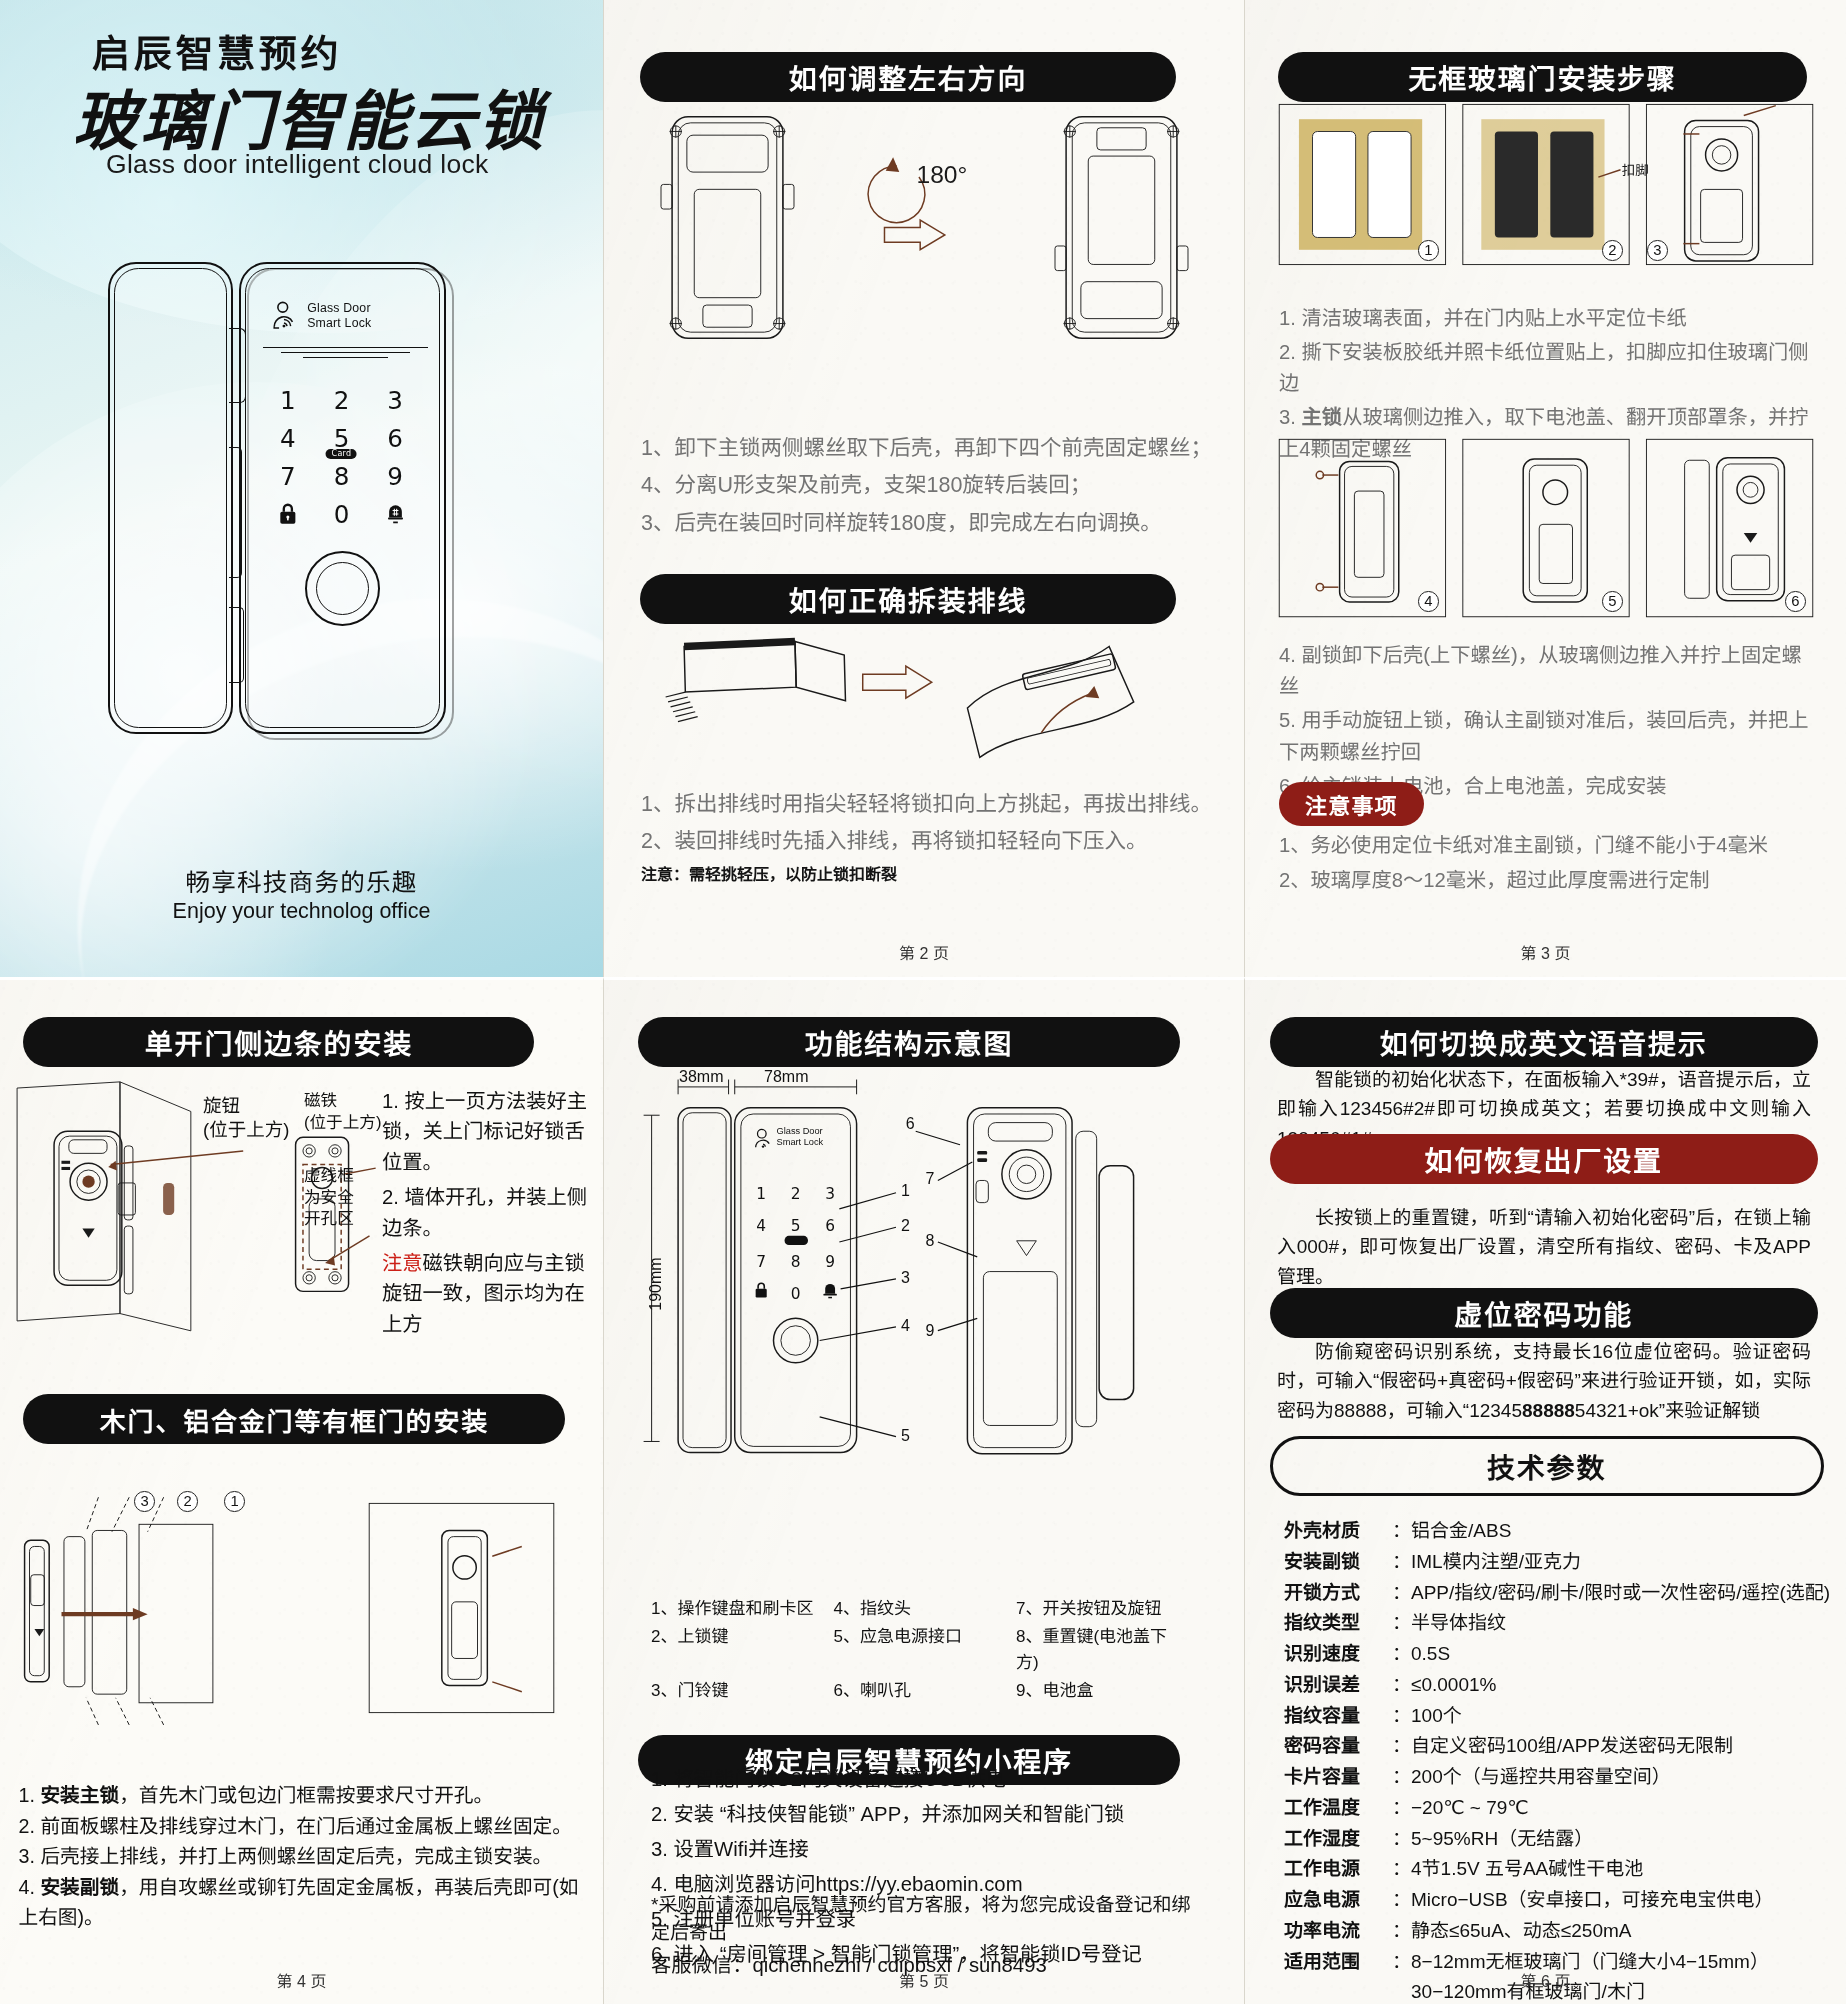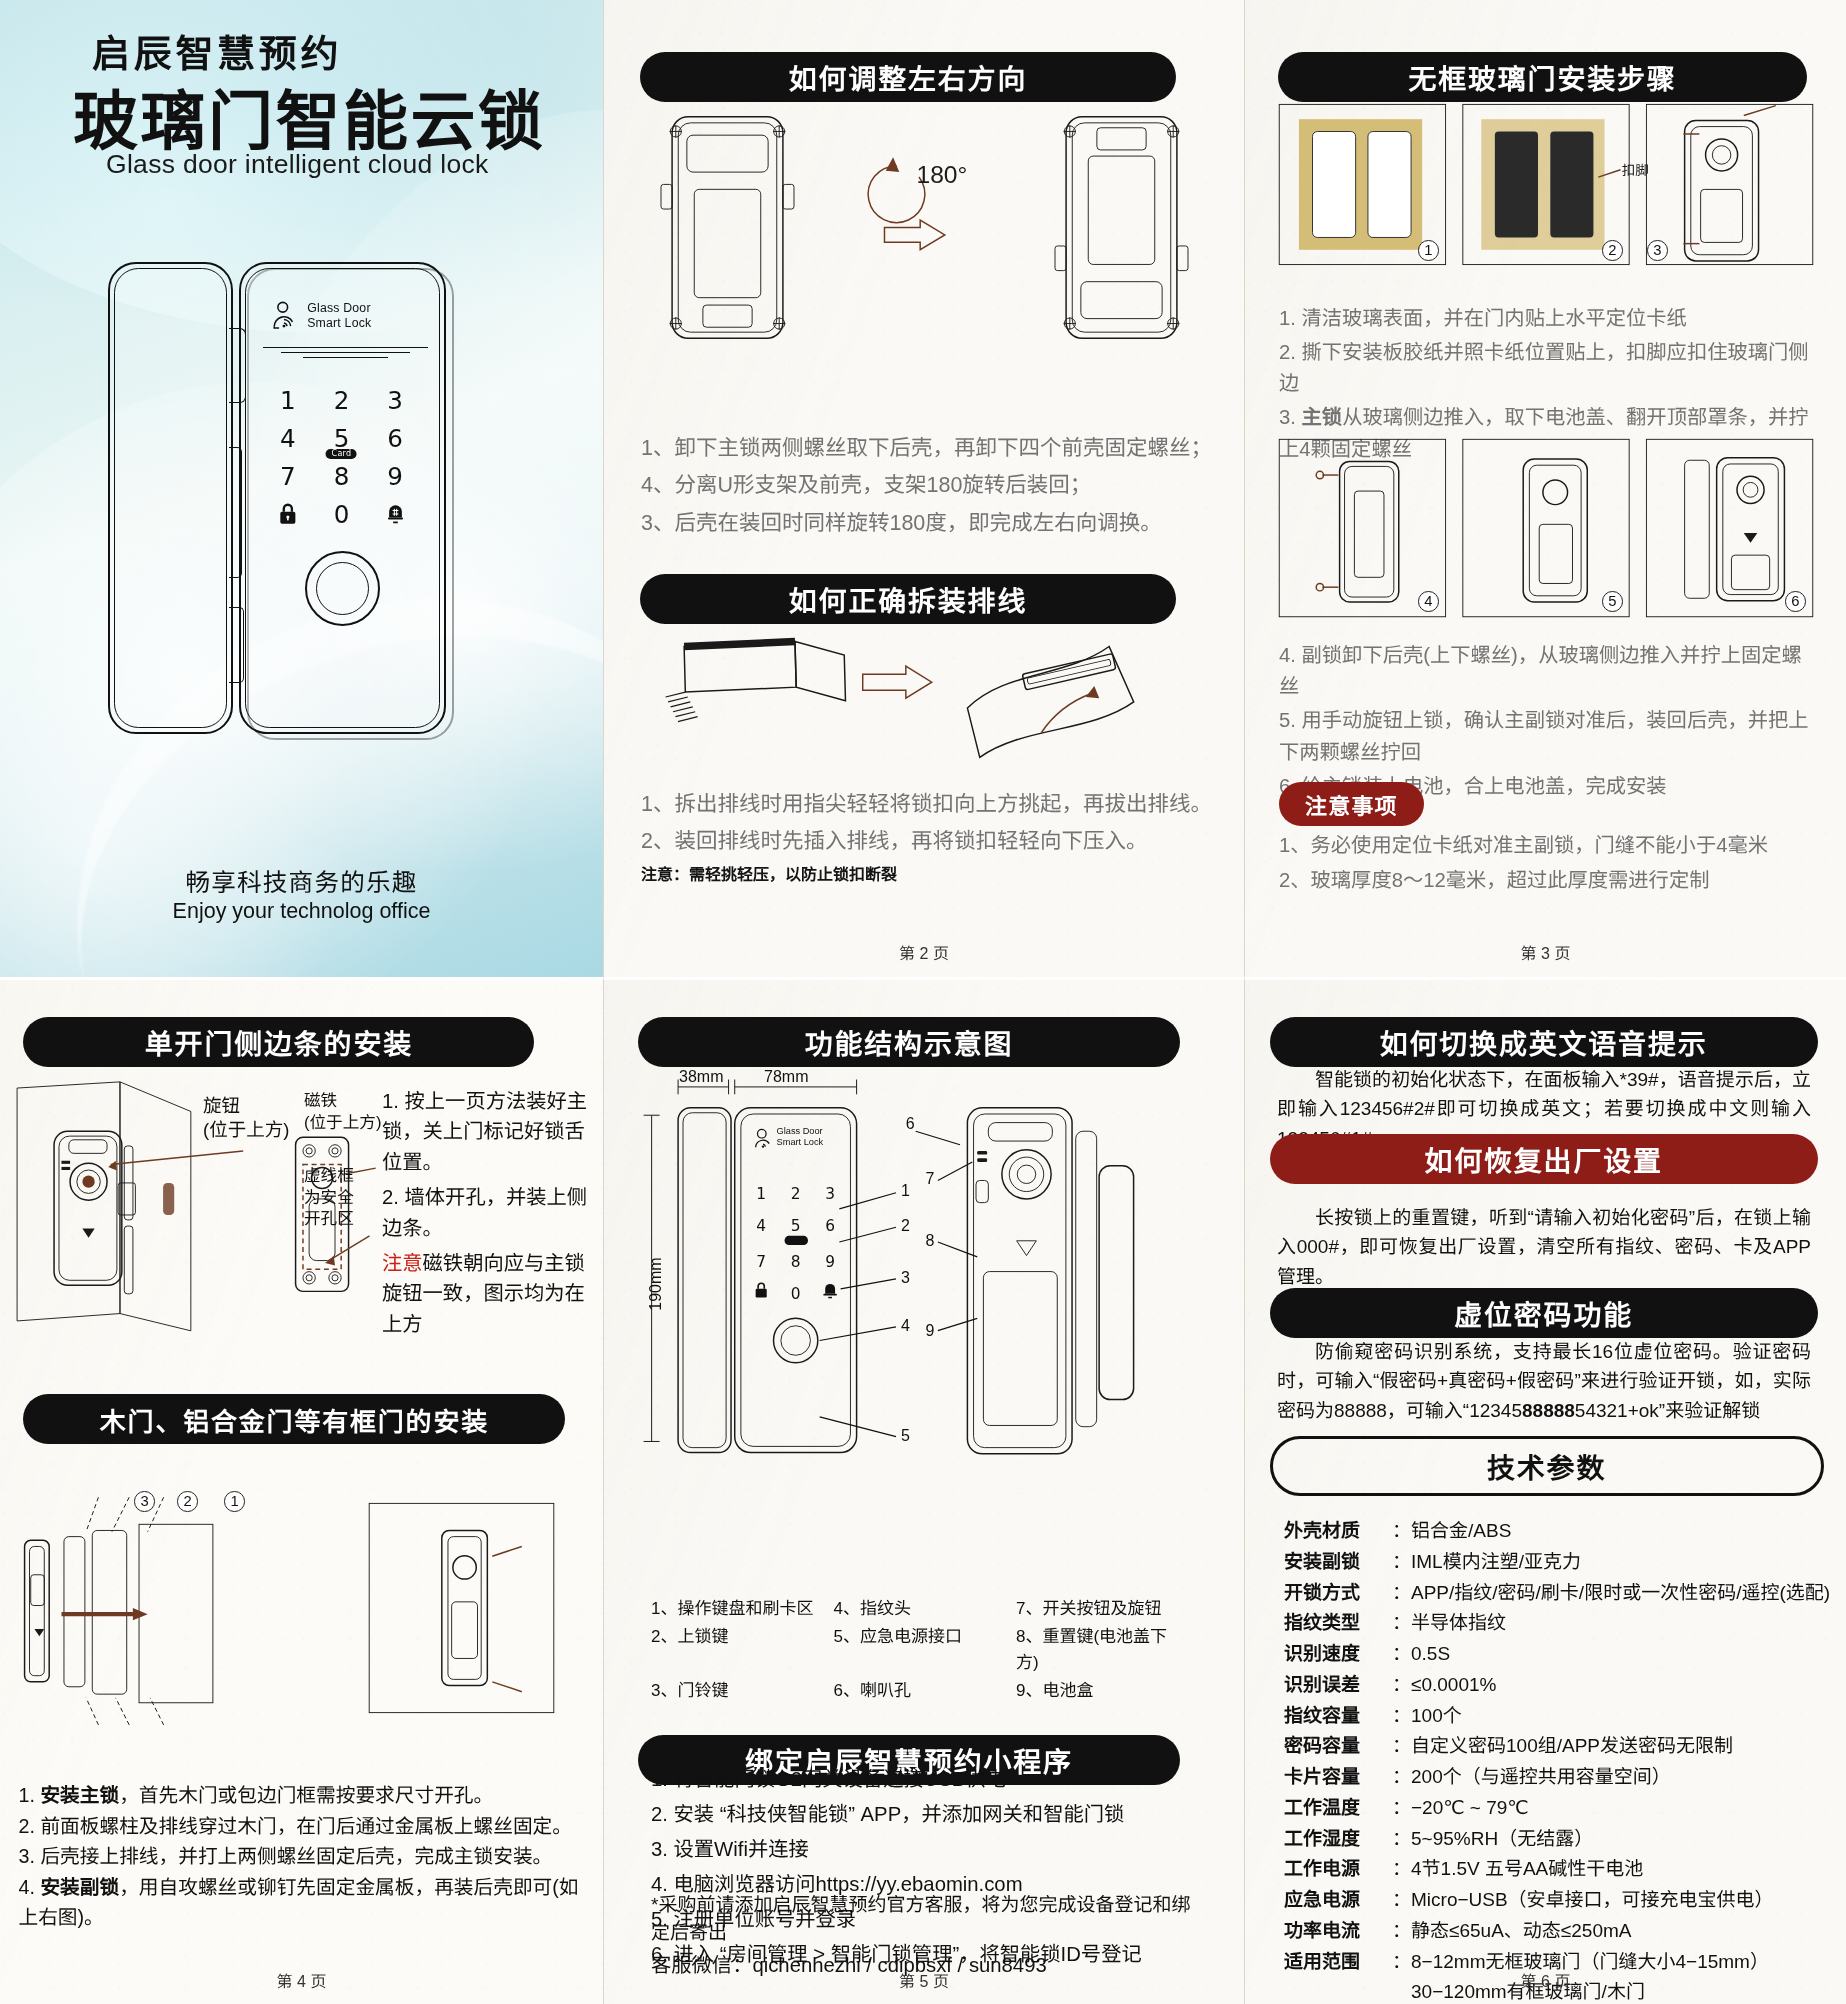--- a/index.html
+++ b/index.html
@@ -67,21 +67,21 @@
     transform:rotate(22deg);}
   .sw3{left:-74px;top:-98px;width:800px;height:431px;
     background:radial-gradient(circle at 30% 70%, rgba(150,210,225,.65), rgba(150,210,225,0) 62%);}
   .cover-arc{position:absolute;left:74px;top:603px;width:677px;height:554px;
     border-top:43px solid rgba(255,255,255,.45);border-radius:50%;
     transform:rotate(-18deg);filter:blur(1.2px);}
 
   .cover-title-cn-small{position:absolute;left:92px;top:23.4px;font-size:38px;font-weight:bold;
     letter-spacing:3.7px;color:#111;}
   .cover-title-cn-big{position:absolute;left:73px;top:69px;font-size:65px;font-weight:bold;
-    letter-spacing:2.5px;color:#111;}
+    letter-spacing:2.5px;color:#111;font-style:italic;}
   .cover-title-en{position:absolute;left:106px;top:149px;font-size:26.5px;color:#1a1a1a;letter-spacing:0.3px;}
 
   
   .lock-wrap{position:absolute;left:108px;top:262px;width:369px;height:486px;}
   .panel{position:absolute;border:2.5px solid #111;border-radius:28px;background:rgba(255,255,255,.12);}
   .panel.inner{position:absolute;border:1.2px solid #111;border-radius:24.6px;inset:4.3px;}
   .panel-left{left:0;top:0;width:121px;height:468px;}
   .panel-right{left:131px;top:0;width:203px;height:468px;}
   .panel-right-shadow{left:139px;top:6.2px;width:203px;height:468px;border-color:#333;opacity:.45;}
   .brand{position:absolute;left:165px;top:39px;width:148px;display:flex;align-items:center;gap:6.2px;}

